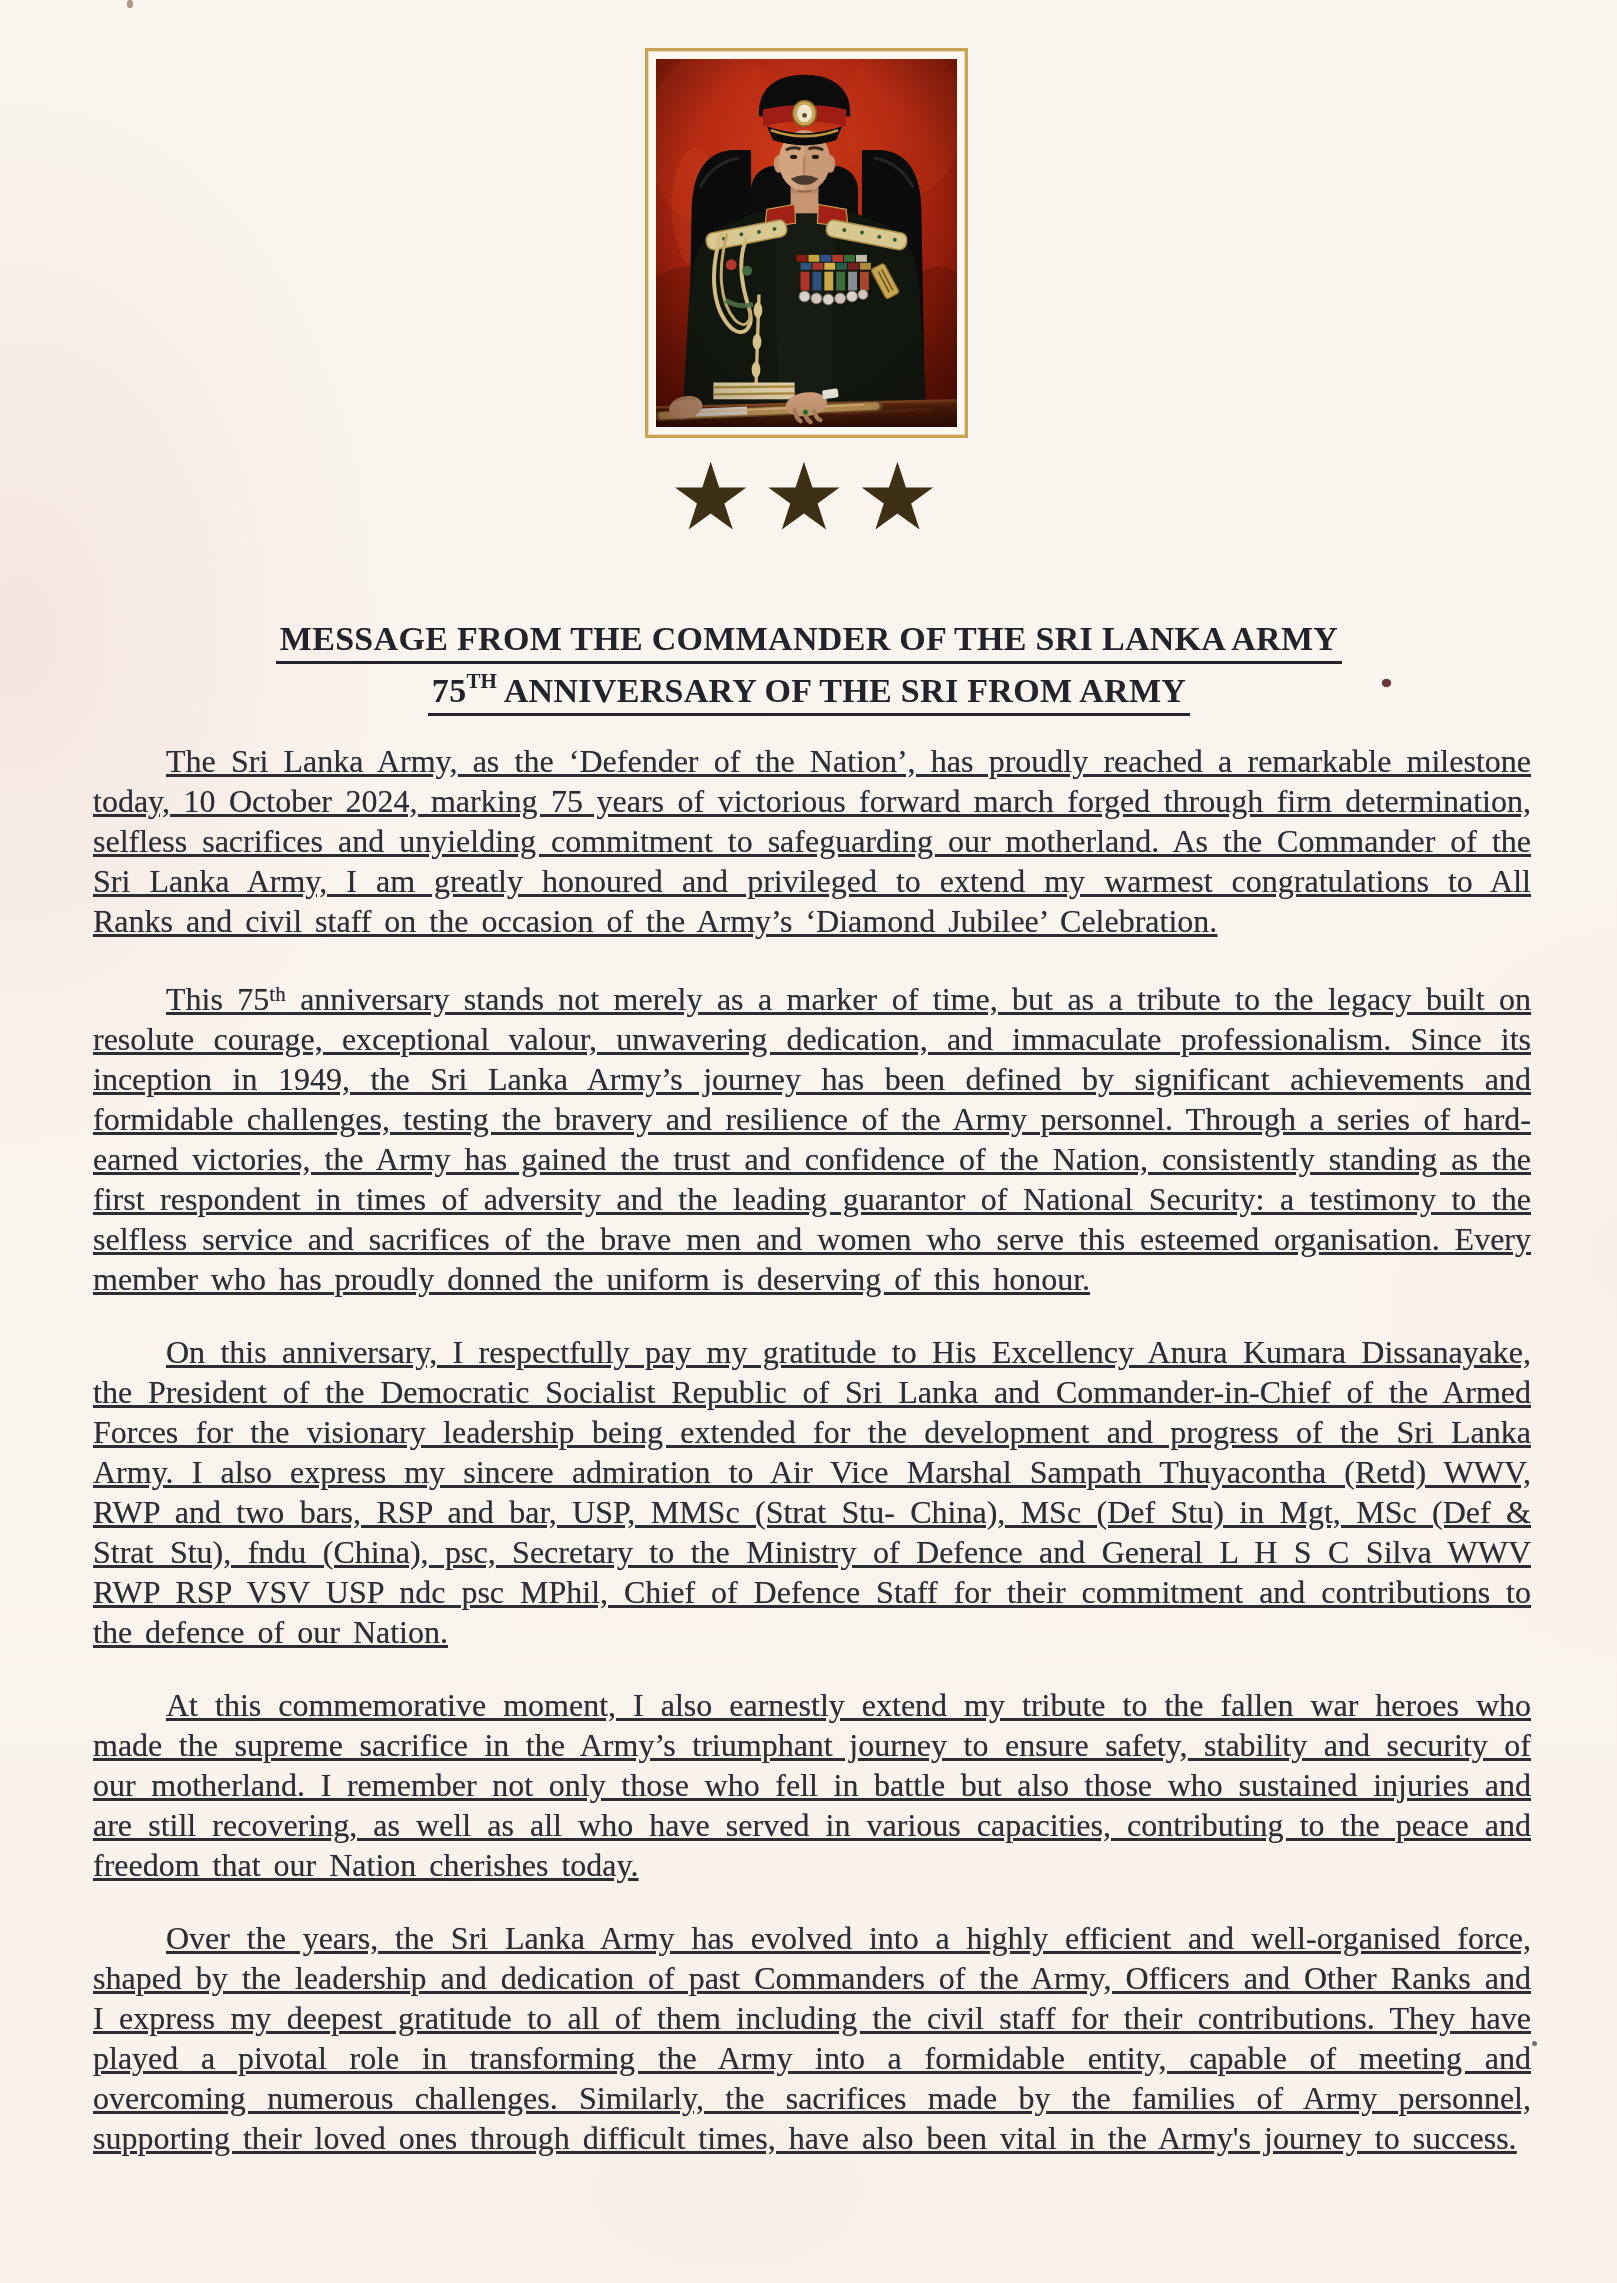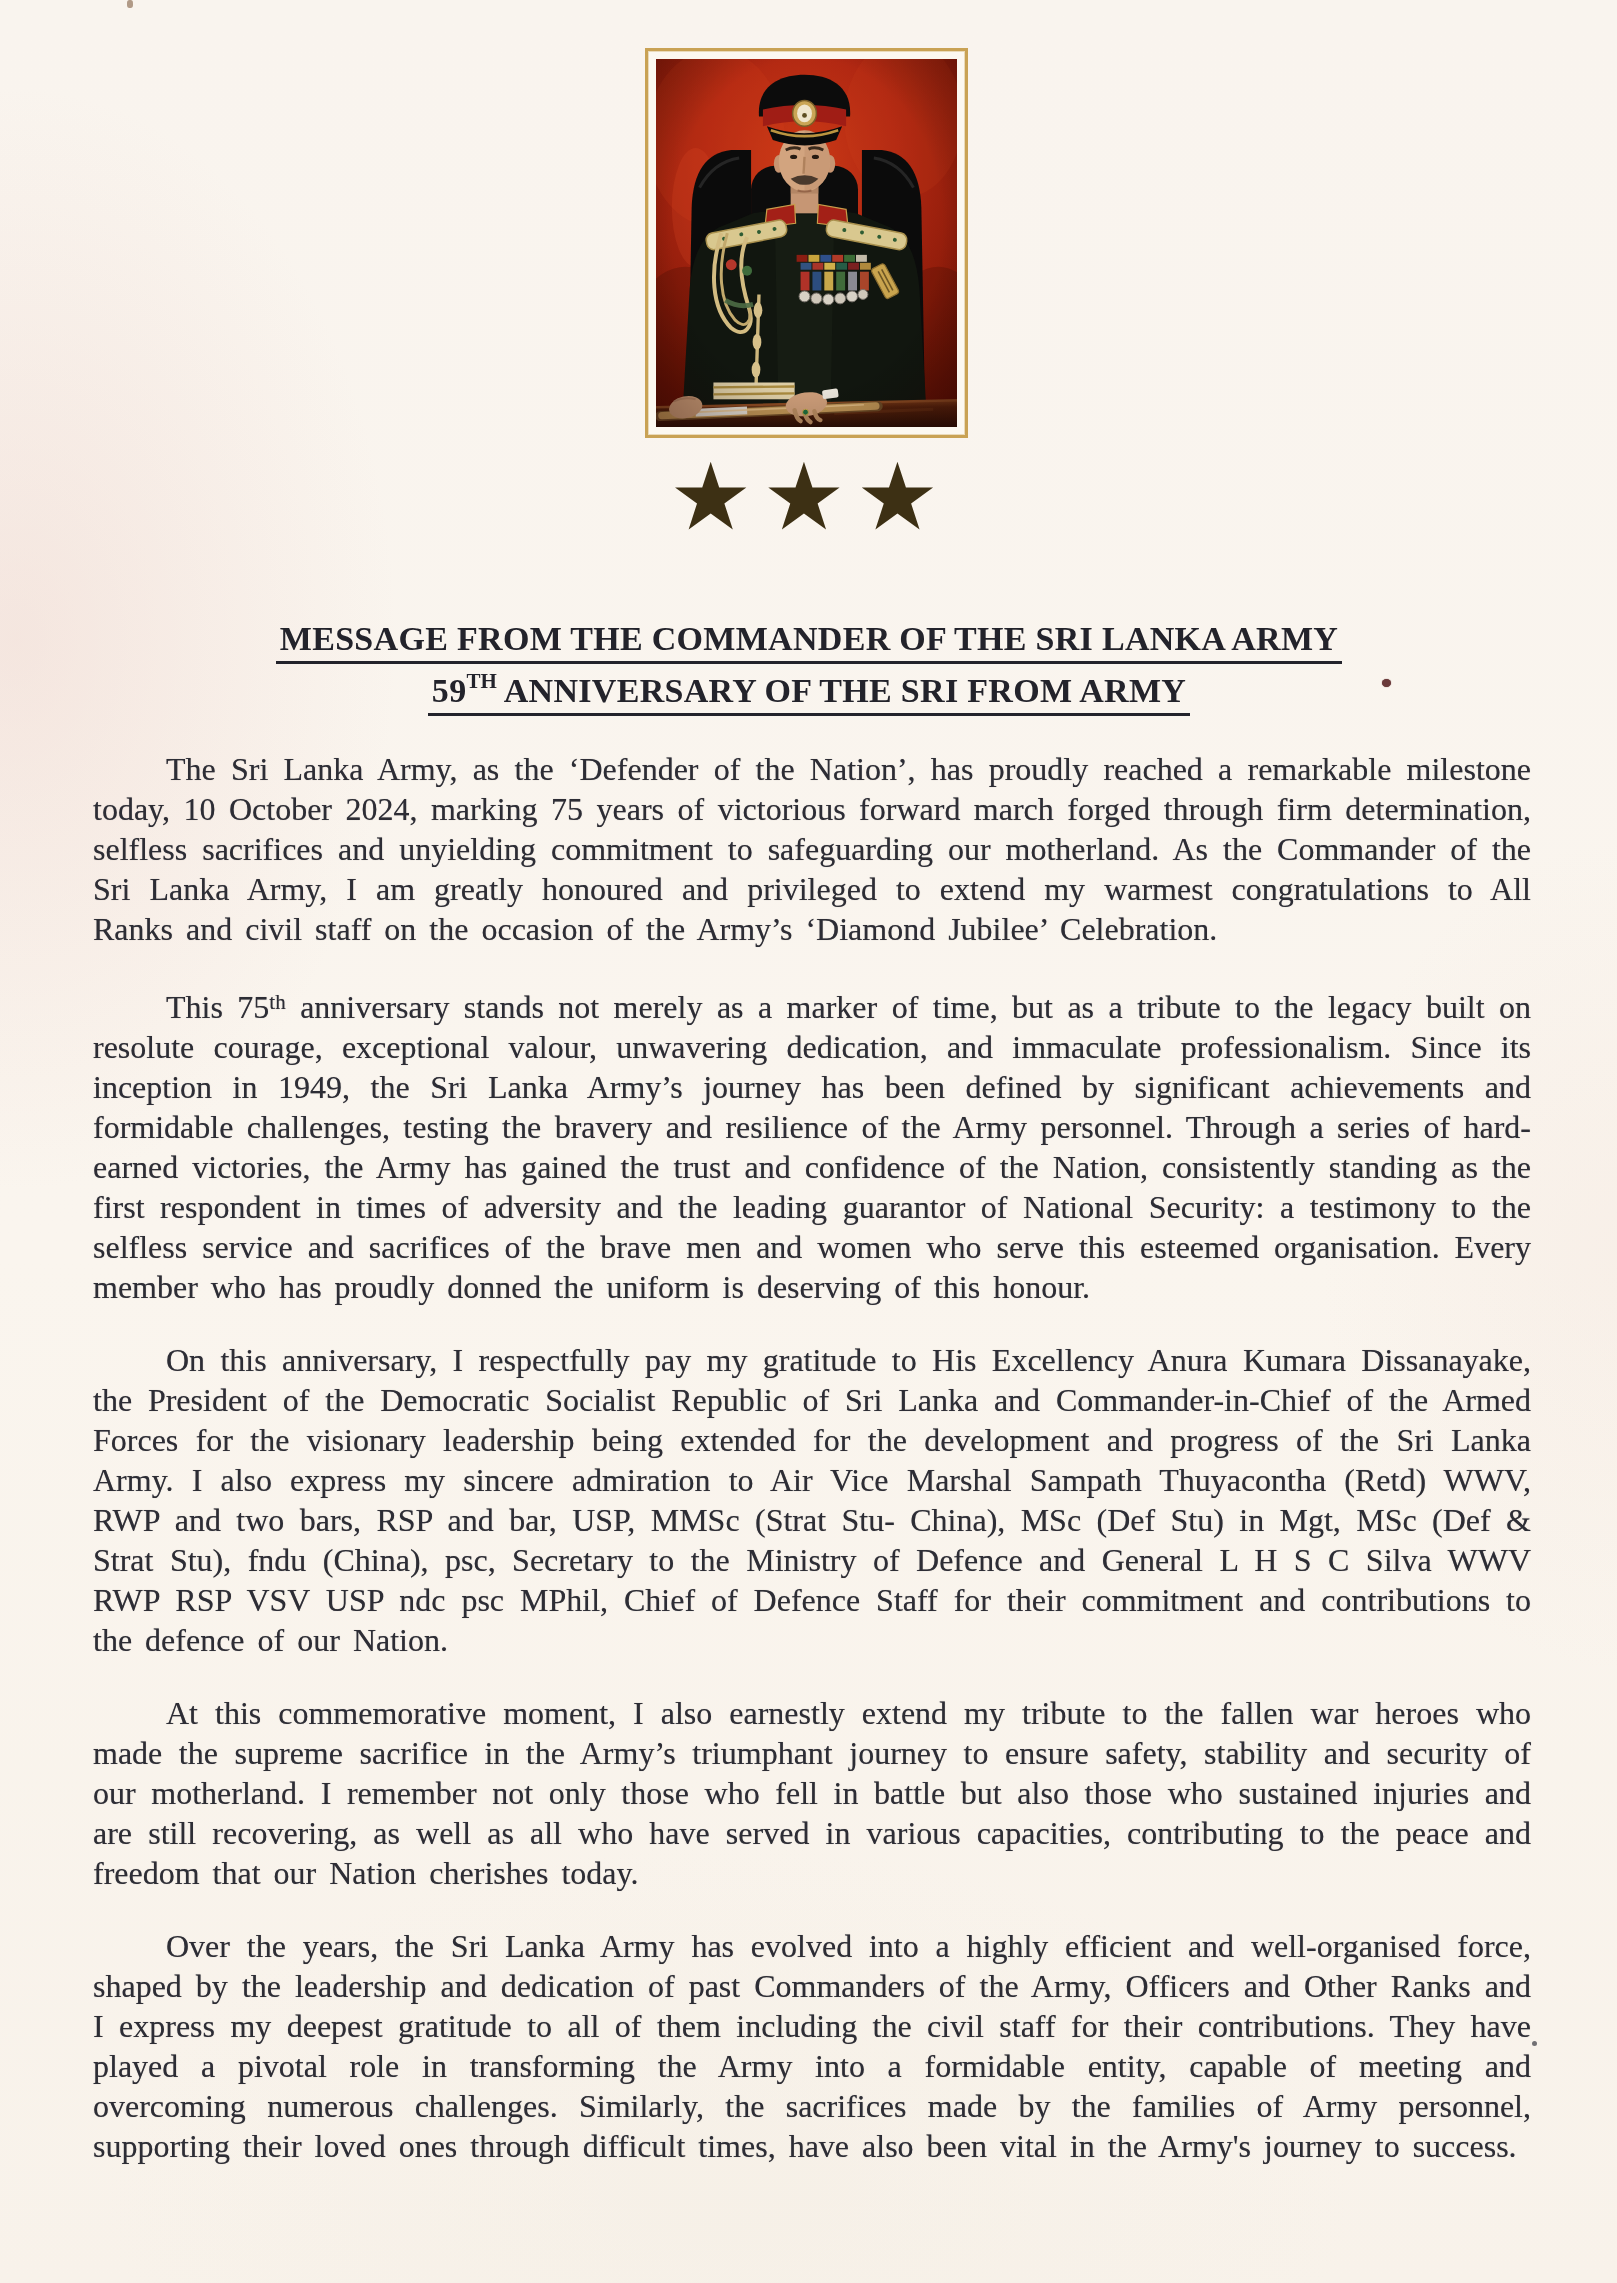--- a/index.html
+++ b/index.html
@@ -38,21 +38,21 @@
     display:inline-block;border-bottom:3px solid var(--c-title_ink,#23232b);
     padding:0 4px 5px 4px;margin:0 0 7px 0;white-space:nowrap;
   }
   .title-line .sup{font-size:21px;vertical-align:14px;letter-spacing:0;}
   .body-text{
     position:absolute;top:737px;left:93px;width:1438px;
     font-size:32px;line-height:40px;color:var(--c-ink,#2d2d35);
     text-align:justify;word-spacing:5px;
     text-shadow:0 0 0.7px rgba(45,45,53,.55);
   }
-  .body-text p{margin:12px 0 33px 0;text-indent:73px;}
+  .body-text p{margin:4px 0 33px 0;text-indent:73px;text-decoration:underline;}
   .body-text .sup{font-size:21px;vertical-align:9px;}
   .speck{position:absolute;border-radius:50%;}
   .speck-1{left:1382px;top:679px;width:9px;height:8px;background:#6a3a3a;box-shadow:0 0 1px #6a3a3a;}
   .speck-2{left:1532px;top:2041px;width:5px;height:5px;background:#4f4f55;opacity:.8;}
   .speck-3{left:127px;top:0;width:6px;height:8px;background:#8a6a50;opacity:.65;border-radius:40%;}
 </style>
 </head>
 <body>
 
 <div class="page">
@@ -205,21 +205,21 @@
       <rect x="168" y="334" width="16" height="9" rx="2" fill="#e9e4da" transform="rotate(-8 176 338)"></rect>
 
       <rect x="0" y="0" width="304" height="372" fill="url(#vign)"></rect>
     </svg>
   </div>
 
   <div class="stars">★★★</div>
 
   <div class="title-block">
     <span class="title-line">MESSAGE FROM THE COMMANDER OF THE SRI LANKA ARMY</span><br>
-    <span class="title-line"><span>59</span><span class="sup">TH</span><span> ANNIVERSARY OF THE SRI FROM ARMY</span></span>
+    <span class="title-line"><span>75</span><span class="sup">TH</span><span> ANNIVERSARY OF THE SRI FROM ARMY</span></span>
   </div>
 
   <div class="body-text">
     <p>The Sri Lanka Army, as the ‘Defender of the Nation’, has proudly reached a remarkable milestone today, 10 October 2024, marking 75 years of victorious forward march forged through firm determination, selfless sacrifices and unyielding commitment to safeguarding our motherland. As the Commander of the Sri Lanka Army, I am greatly honoured and privileged to extend my warmest congratulations to All Ranks and civil staff on the occasion of the Army’s ‘Diamond Jubilee’ Celebration.</p>
     <p><span>This 75</span><span class="sup">th</span><span> anniversary stands not merely as a marker of time, but as a tribute to the legacy built on resolute courage, exceptional valour, unwavering dedication, and immaculate professionalism. Since its inception in 1949, the Sri Lanka Army’s journey has been defined by significant achievements and formidable challenges, testing the bravery and resilience of the Army personnel. Through a series of hard-earned victories, the Army has gained the trust and confidence of the Nation, consistently standing as the first respondent in times of adversity and the leading guarantor of National Security: a testimony to the selfless service and sacrifices of the brave men and women who serve this esteemed organisation. Every member who has proudly donned the uniform is deserving of this honour.</span></p>
     <p>On this anniversary, I respectfully pay my gratitude to His Excellency Anura Kumara Dissanayake, the President of the Democratic Socialist Republic of Sri Lanka and Commander-in-Chief of the Armed Forces for the visionary leadership being extended for the development and progress of the Sri Lanka Army. I also express my sincere admiration to Air Vice Marshal Sampath Thuyacontha (Retd) WWV, RWP and two bars, RSP and bar, USP, MMSc (Strat Stu- China), MSc (Def Stu) in Mgt, MSc (Def &amp; Strat Stu), fndu (China), psc, Secretary to the Ministry of Defence and General L H S C Silva WWV RWP RSP VSV USP ndc psc MPhil, Chief of Defence Staff for their commitment and contributions to the defence of our Nation.</p>
     <p>At this commemorative moment, I also earnestly extend my tribute to the fallen war heroes who made the supreme sacrifice in the Army’s triumphant journey to ensure safety, stability and security of our motherland. I remember not only those who fell in battle but also those who sustained injuries and are still recovering, as well as all who have served in various capacities, contributing to the peace and freedom that our Nation cherishes today.</p>
     <p>Over the years, the Sri Lanka Army has evolved into a highly efficient and well-organised force, shaped by the leadership and dedication of past Commanders of the Army, Officers and Other Ranks and I express my deepest gratitude to all of them including the civil staff for their contributions. They have played a pivotal role in transforming the Army into a formidable entity, capable of meeting and overcoming numerous challenges. Similarly, the sacrifices made by the families of Army personnel, supporting their loved ones through difficult times, have also been vital in the Army's journey to success.</p>
   </div>
 

